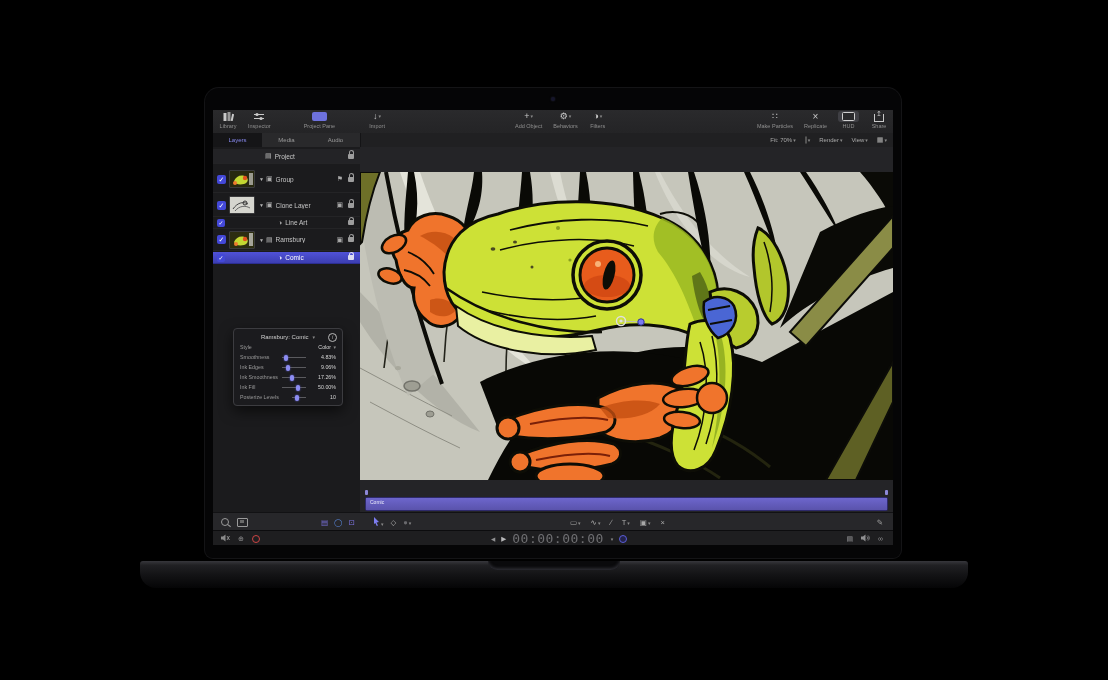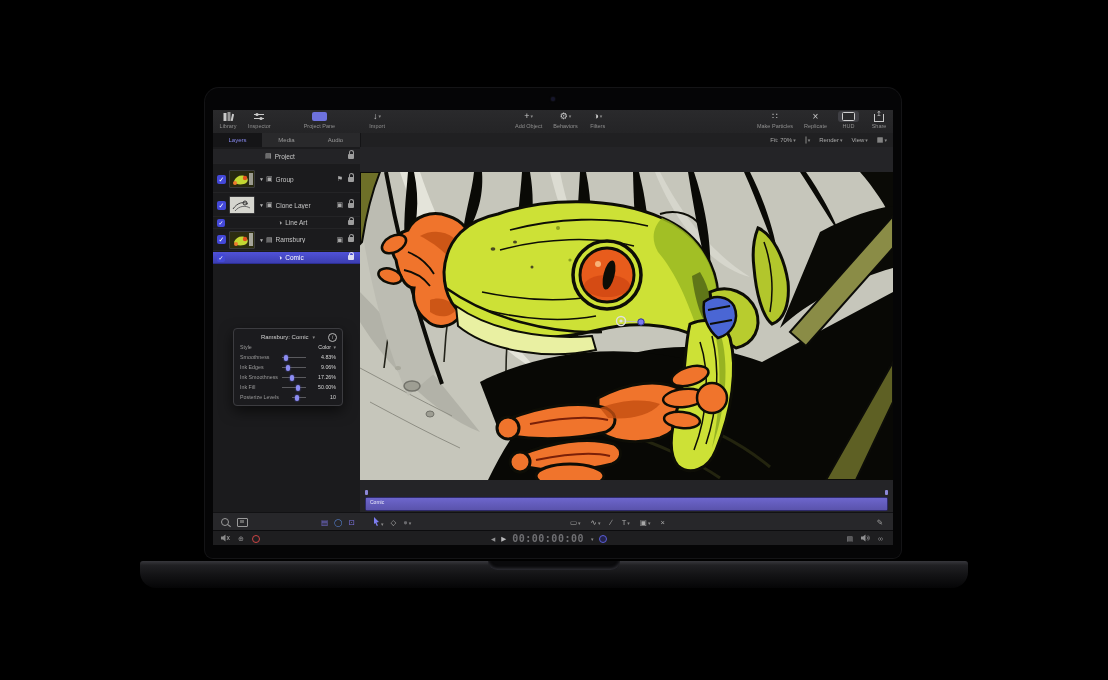--- a/index.html
+++ b/index.html
@@ -76,21 +76,21 @@
   .trow-ic{position:absolute;top:0;height:18px;display:flex;align-items:center;gap:9px;font-size:7.5px;color:#a9a9a9;}
   .mag{width:6px;height:6px;border:1.2px solid #9a9a9a;border-radius:50%;position:relative;}
   .mag::after{content:"";position:absolute;width:4px;height:1.2px;background:#9a9a9a;right:-3.4px;bottom:-1px;transform:rotate(38deg);}
   .frameic{width:9px;height:7px;border:1px solid #9a9a9a;border-radius:1px;position:relative;}
   .frameic::after{content:"";position:absolute;left:1.5px;top:1.5px;width:4px;height:2.5px;background:#6a6a6a;}
   .purple{color:#7d74e2;} .blue{color:#5a8ae0;}
   .statusbar{position:absolute;left:0;top:420px;width:680px;height:15px;background:#1e1e20;border-top:1px solid #0c0c0e;}
   .srow{position:absolute;top:0;height:15px;display:flex;align-items:center;gap:8px;font-size:7px;color:#909092;}
   .recring{width:6px;height:6px;border:1.6px solid #c44;border-radius:50%;}
   .kfring{width:6px;height:6px;border:1.6px solid #5a5dd8;border-radius:50%;background:#23234a;}
-  .tc{font-family:"DejaVu Sans Mono","Liberation Mono",monospace;font-size:10px;color:#6f6f72;letter-spacing:.5px;font-weight:bold;}
+  .tc{font-family:"DejaVu Sans Mono","Liberation Mono",monospace;font-size:13px;color:#6f6f72;letter-spacing:.5px;}
   .spk{display:inline-block;}
 </style>
 </head>
 <body>
 
 <div class="stage">
   <div class="screen">
     <div class="camera"></div>
 
     <div class="app">

